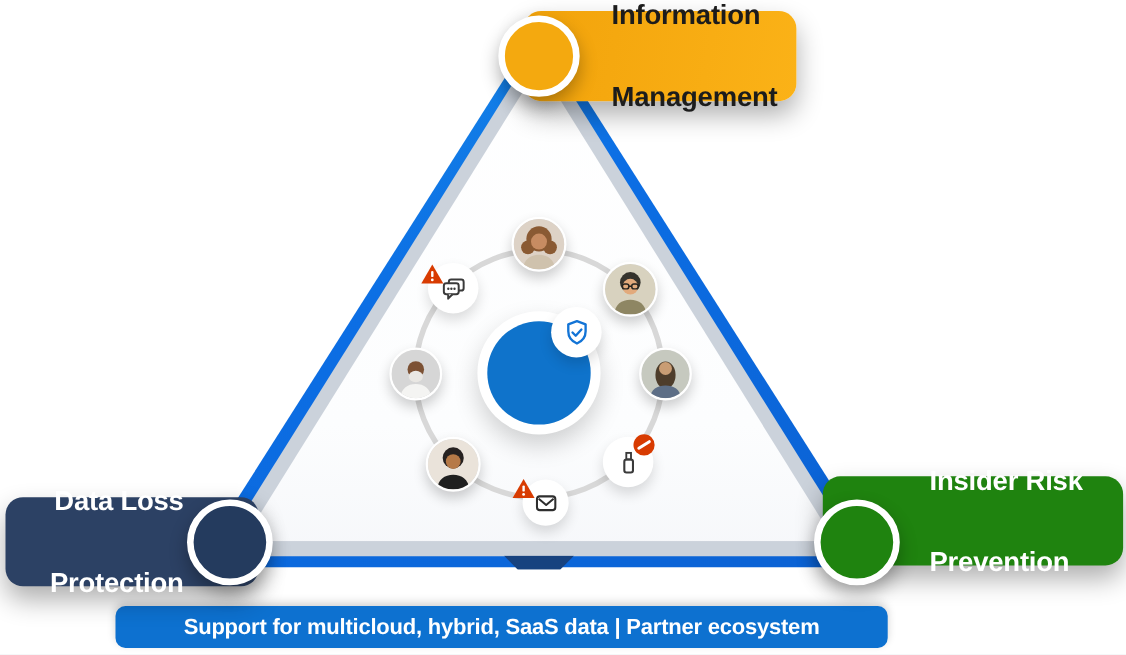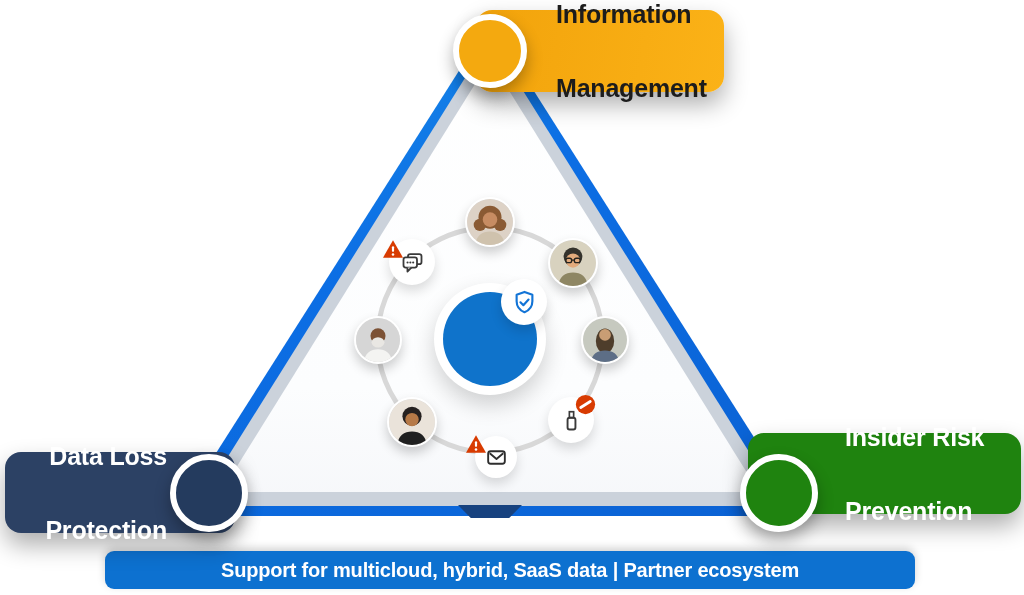--- a/index.html
+++ b/index.html
@@ -53,21 +53,21 @@
     background:var(--badge_navy,#2C4164);color:var(--label_light,#FFFFFF);}
   .badge-br{left:748px;top:433px;width:273px;height:81px;padding-left:97px;align-items:flex-start;
     background:var(--badge_green,#1F830F);color:var(--label_light,#FFFFFF);}
   .node-circle{position:absolute;border-radius:50%;border:6px solid #fff;box-sizing:border-box;
     box-shadow:0 8px 16px rgba(0,0,0,.30);z-index:30;}
   .circle-top{left:453px;top:14px;width:74px;height:74px;background:var(--badge_yellow,#F4A90F);}
   .circle-bl{left:170px;top:454px;width:78px;height:78px;background:#243B5E;}
   .circle-br{left:740px;top:454px;width:78px;height:78px;background:var(--badge_green,#1F830F);}
 
   
-  .banner{position:absolute;left:105px;top:551px;width:810px;height:38px;border-radius:9px;
+  .banner{position:absolute;left:105px;top:551px;width:702px;height:38px;border-radius:9px;
     background:var(--banner_blue,#0D71D0);color:#fff;font-weight:700;font-size:20px;line-height:38px;
     text-align:center;letter-spacing:-.2px;box-shadow:0 -3px 8px rgba(0,0,0,.18);z-index:15;}
 </style>
 </head>
 <body>
 
 <div class="stage">
 
   <div class="tri tri-blue"></div>
   <div class="tri tri-silver"></div>

